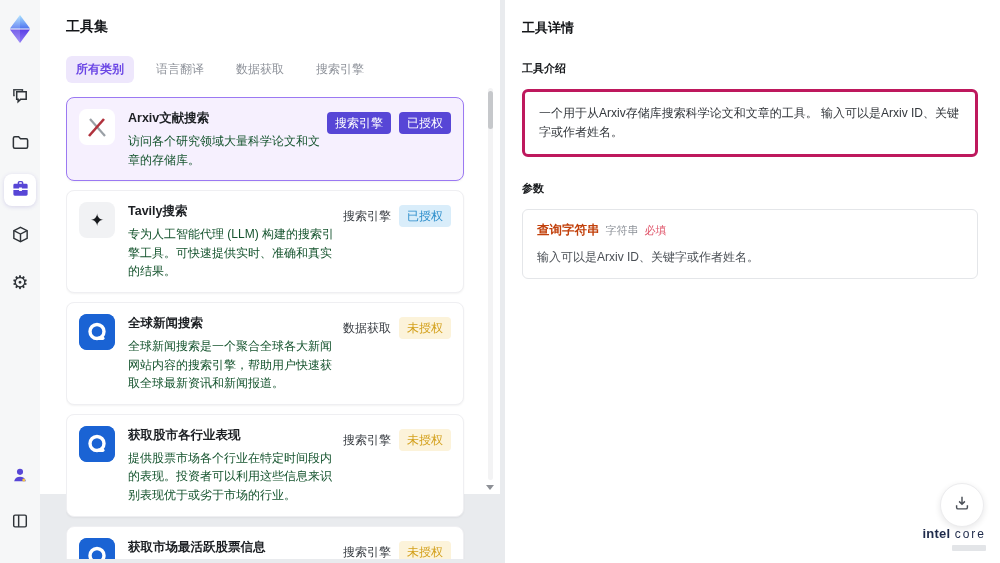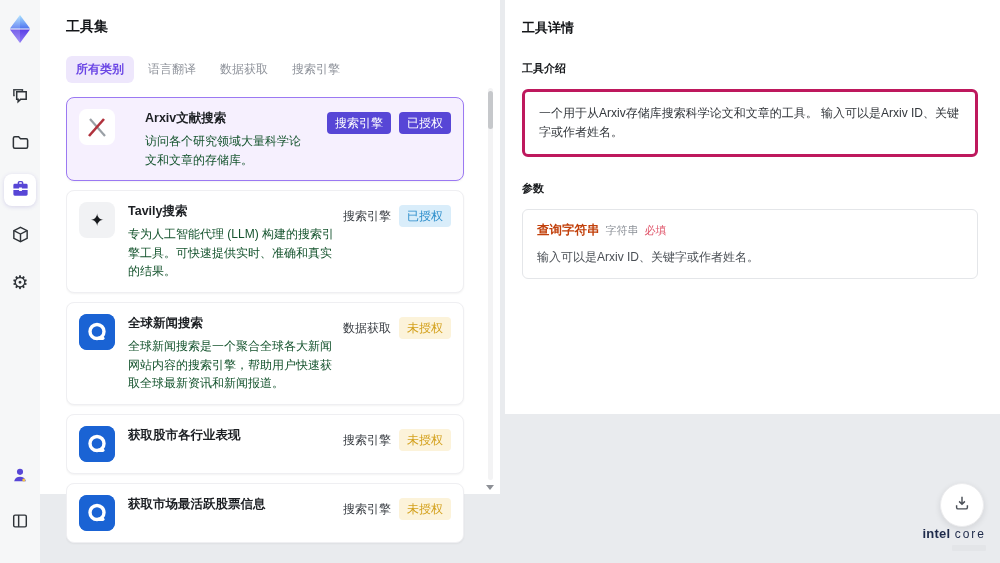--- a/index.html
+++ b/index.html
@@ -24,35 +24,35 @@
   .rail-spacer { flex:1; }
   .rail-bottom { display:flex; flex-direction:column; align-items:center; margin-bottom:10px; }
   .gear-glyph { font-size:19px; line-height:1; color:#2e3338; }
 
   
   .list-panel {
     position:absolute; left:40px; top:0; width:460px; height:494px;
     background:#ffffff; padding:18px 22px 0 26px;
   }
   .panel-title { font-size:14px; font-weight:bold; color:#141619; }
-  .tabs { display:flex; align-items:flex-start; gap:4px; margin-top:20px; }
+  .tabs { display:flex; align-items:flex-start; gap:12px; margin-top:20px; }
   .tab {
     font-size:12px; color:#8f939b; padding:5px 10px; border-radius:6px; cursor:pointer;
     white-space:nowrap;
   }
   .tab.active { color:#6b46e5; background:#eee7fc; font-weight:bold; }
 
   .cards { margin-top:14px; height:462px; overflow:hidden; padding-right:14px; }
   .card {
     background:#ffffff; border:1px solid #efeff2; border-radius:8px;
     box-shadow:0 1px 2px rgba(20,22,26,.05);
     display:flex; align-items:flex-start; padding:11px 12px 11px 12px;
     margin-bottom:9px; cursor:pointer;
   }
-  .card.selected { background:#f6f0fe; border:1px solid #9b79f2;gap:17px; }
+  .card.selected { background:#f6f0fe; border:1px solid #9b79f2; }
   .card-icon {
     width:36px; height:36px; border-radius:8px; flex:0 0 36px;
     display:flex; align-items:center; justify-content:center; overflow:hidden;
   }
   .icon-bg-white { background:#ffffff; }
   .icon-bg-gray  { background:#f1f2f4; }
   .icon-bg-blue  { background:#1a63d4; }
   .tavily-star { font-size:17px; color:#17191c; line-height:1; }
   .card-body { flex:1 1 auto; max-width:252px; padding-left:13px; }
   .card-title { font-size:12.5px; font-weight:bold; color:#1c1f23; margin-top:1px; }
@@ -71,21 +71,21 @@
     background:#f3f3f4; border-radius:3px;
   }
   .scroll-thumb { position:absolute; top:3px; left:0; width:5px; height:38px; background:#c6c8cb; border-radius:3px; }
   .scroll-arrow {
     position:absolute; bottom:-10px; left:-2px; width:0; height:0;
     border-left:4px solid transparent; border-right:4px solid transparent; border-top:5px solid #8d9096;
   }
 
   
   .detail-panel {
-    position:absolute; left:505px; top:0; width:495px; height:414px;
+    position:absolute; left:505px; top:0; width:495px; height:563px;
     background:#ffffff; padding:19px 22px 0 17px;
   }
   .detail-title { font-size:13px; font-weight:bold; color:#141619; }
   .section-heading { font-size:11px; font-weight:bold; color:#17191c; margin-top:24px; }
   .info-box {
     margin-top:13px; border:3px solid #be185d; border-radius:6px; background:#fff;
     padding:12px 14px; font-size:12px; color:#33373c; line-height:1.6;
   }
   .param-box { margin-top:13px; border:1px solid #e4e6e9; border-radius:6px; padding:12px 14px; }
   .param-head { display:flex; align-items:baseline; gap:6px; }
@@ -252,20 +252,21 @@
     <div class="card">
       <div class="card-icon icon-bg-blue">
         <svg width="36" height="36" viewBox="0 0 36 36">
           <rect width="36" height="36" rx="8" fill="#1a63d4"></rect>
           <circle cx="18" cy="17.5" r="7" fill="none" stroke="#ffffff" stroke-width="3.4"></circle>
           <rect x="18" y="22.5" width="7.5" height="3.4" rx="1.7" fill="#ffffff"></rect>
         </svg>
       </div>
       <div class="card-body">
         <div class="card-title">获取股市各行业表现</div>
+        <div class="card-desc">提供股票市场各个行业在特定时间段内的表现。投资者可以利用这些信息来识别表现优于或劣于市场的行业。</div>
       </div>
       <div class="card-badges">
         <span class="badge badge-cat-plain">搜索引擎</span>
         <span class="badge badge-auth-yellow">未授权</span>
       </div>
     </div>
 
     <div class="card">
       <div class="card-icon icon-bg-blue">
         <svg width="36" height="36" viewBox="0 0 36 36">

